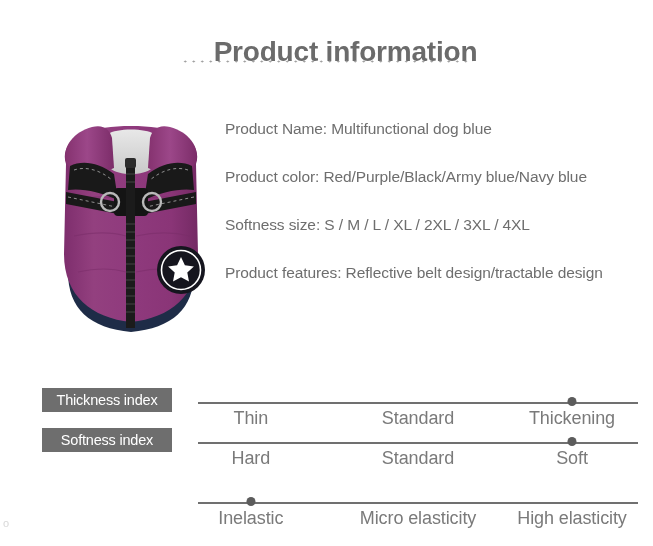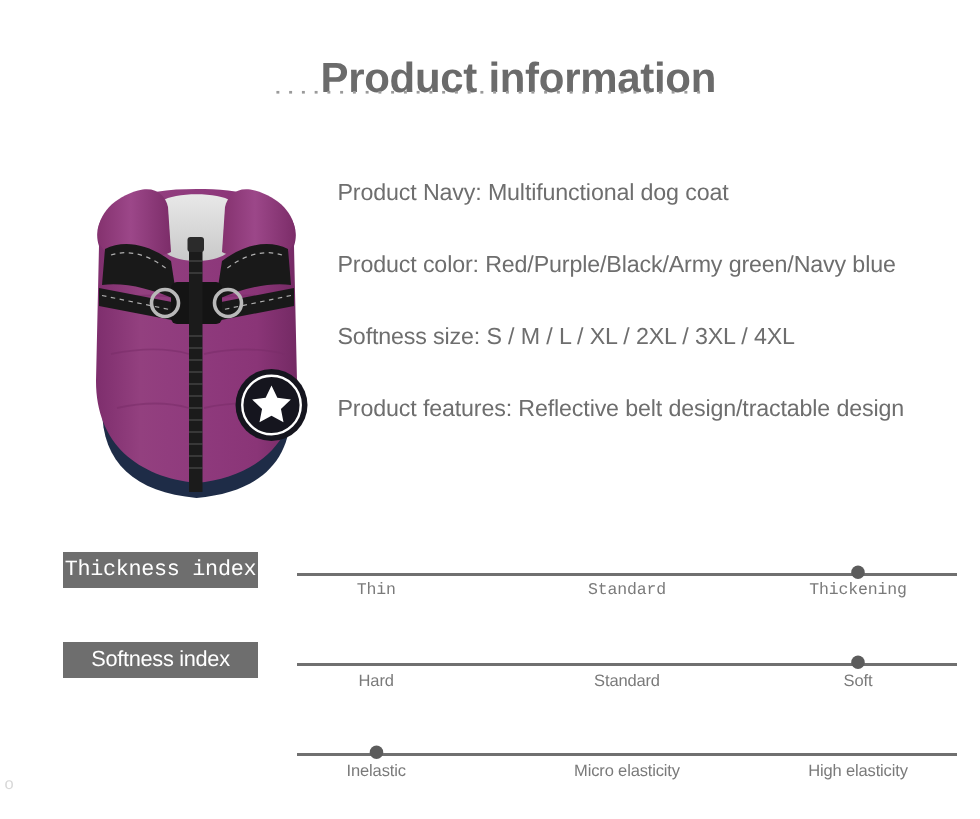--- a/index.html
+++ b/index.html
@@ -64,21 +64,21 @@
     letter-spacing: -0.1px;
   }
 
   
   .index-row {
     position: absolute;
     left: 0;
     width: 653px;
     height: 58px;
   }
-  .index-row.r1 { top: 362px; font-family: Liberation Mono, monospace; }
+  .index-row.r1 { top: 382px; }
   .index-row.r2 { top: 422px; }
   .index-row.r3 { top: 482px; }
 
   .index-label {
     position: absolute;
     left: 42px;
     top: 6px;
     width: 130px;
     height: 24px;
     line-height: 24px;
@@ -116,21 +116,21 @@
   .scale-ticks {
     position: absolute;
     left: 0;
     top: 26px;
     width: 440px;
     height: 24px;
   }
   .tick {
     position: absolute;
     top: 0;
-    font-size: 11px;
+    font-size: 18px;
     color: #7a7a7a;
     transform: translateX(-50%);
     white-space: nowrap;
     letter-spacing: -0.1px;
   }
 
   .corner-mark {
     position: absolute;
     left: 3px;
     top: 517px;
@@ -215,22 +215,22 @@
 
     <g>
       <circle cx="129" cy="166" r="24" fill="#15151e"></circle>
       <circle cx="129" cy="166" r="19.5" fill="none" stroke="#ffffff" stroke-width="1.6"></circle>
       <path d="M129 153 l3.9 8.2 9 1.2 -6.6 6.2 1.7 8.9 -8 -4.3 -8 4.3 1.7 -8.9 -6.6 -6.2 9 -1.2 Z" fill="#ffffff"></path>
     </g>
   </svg>
 </div>
 
 <div class="specs">
-  <div class="spec-line">Product Navy: Multifunctional dog coat</div>
-  <div class="spec-line">Product color: Red/Purple/Black/Army green/Navy blue</div>
+  <div class="spec-line">Product Name: Multifunctional dog blue</div>
+  <div class="spec-line">Product color: Red/Purple/Black/Army blue/Navy blue</div>
   <div class="spec-line">Softness size: S / M / L / XL / 2XL / 3XL / 4XL</div>
   <div class="spec-line">Product features: Reflective belt design/tractable design</div>
 </div>
 
 <div class="index-row r1">
   <div class="index-label">Thickness index</div>
   <div class="scale">
     <div class="scale-line"></div>
     <div class="scale-dot" style="left:85%"></div>
     <div class="scale-ticks">

